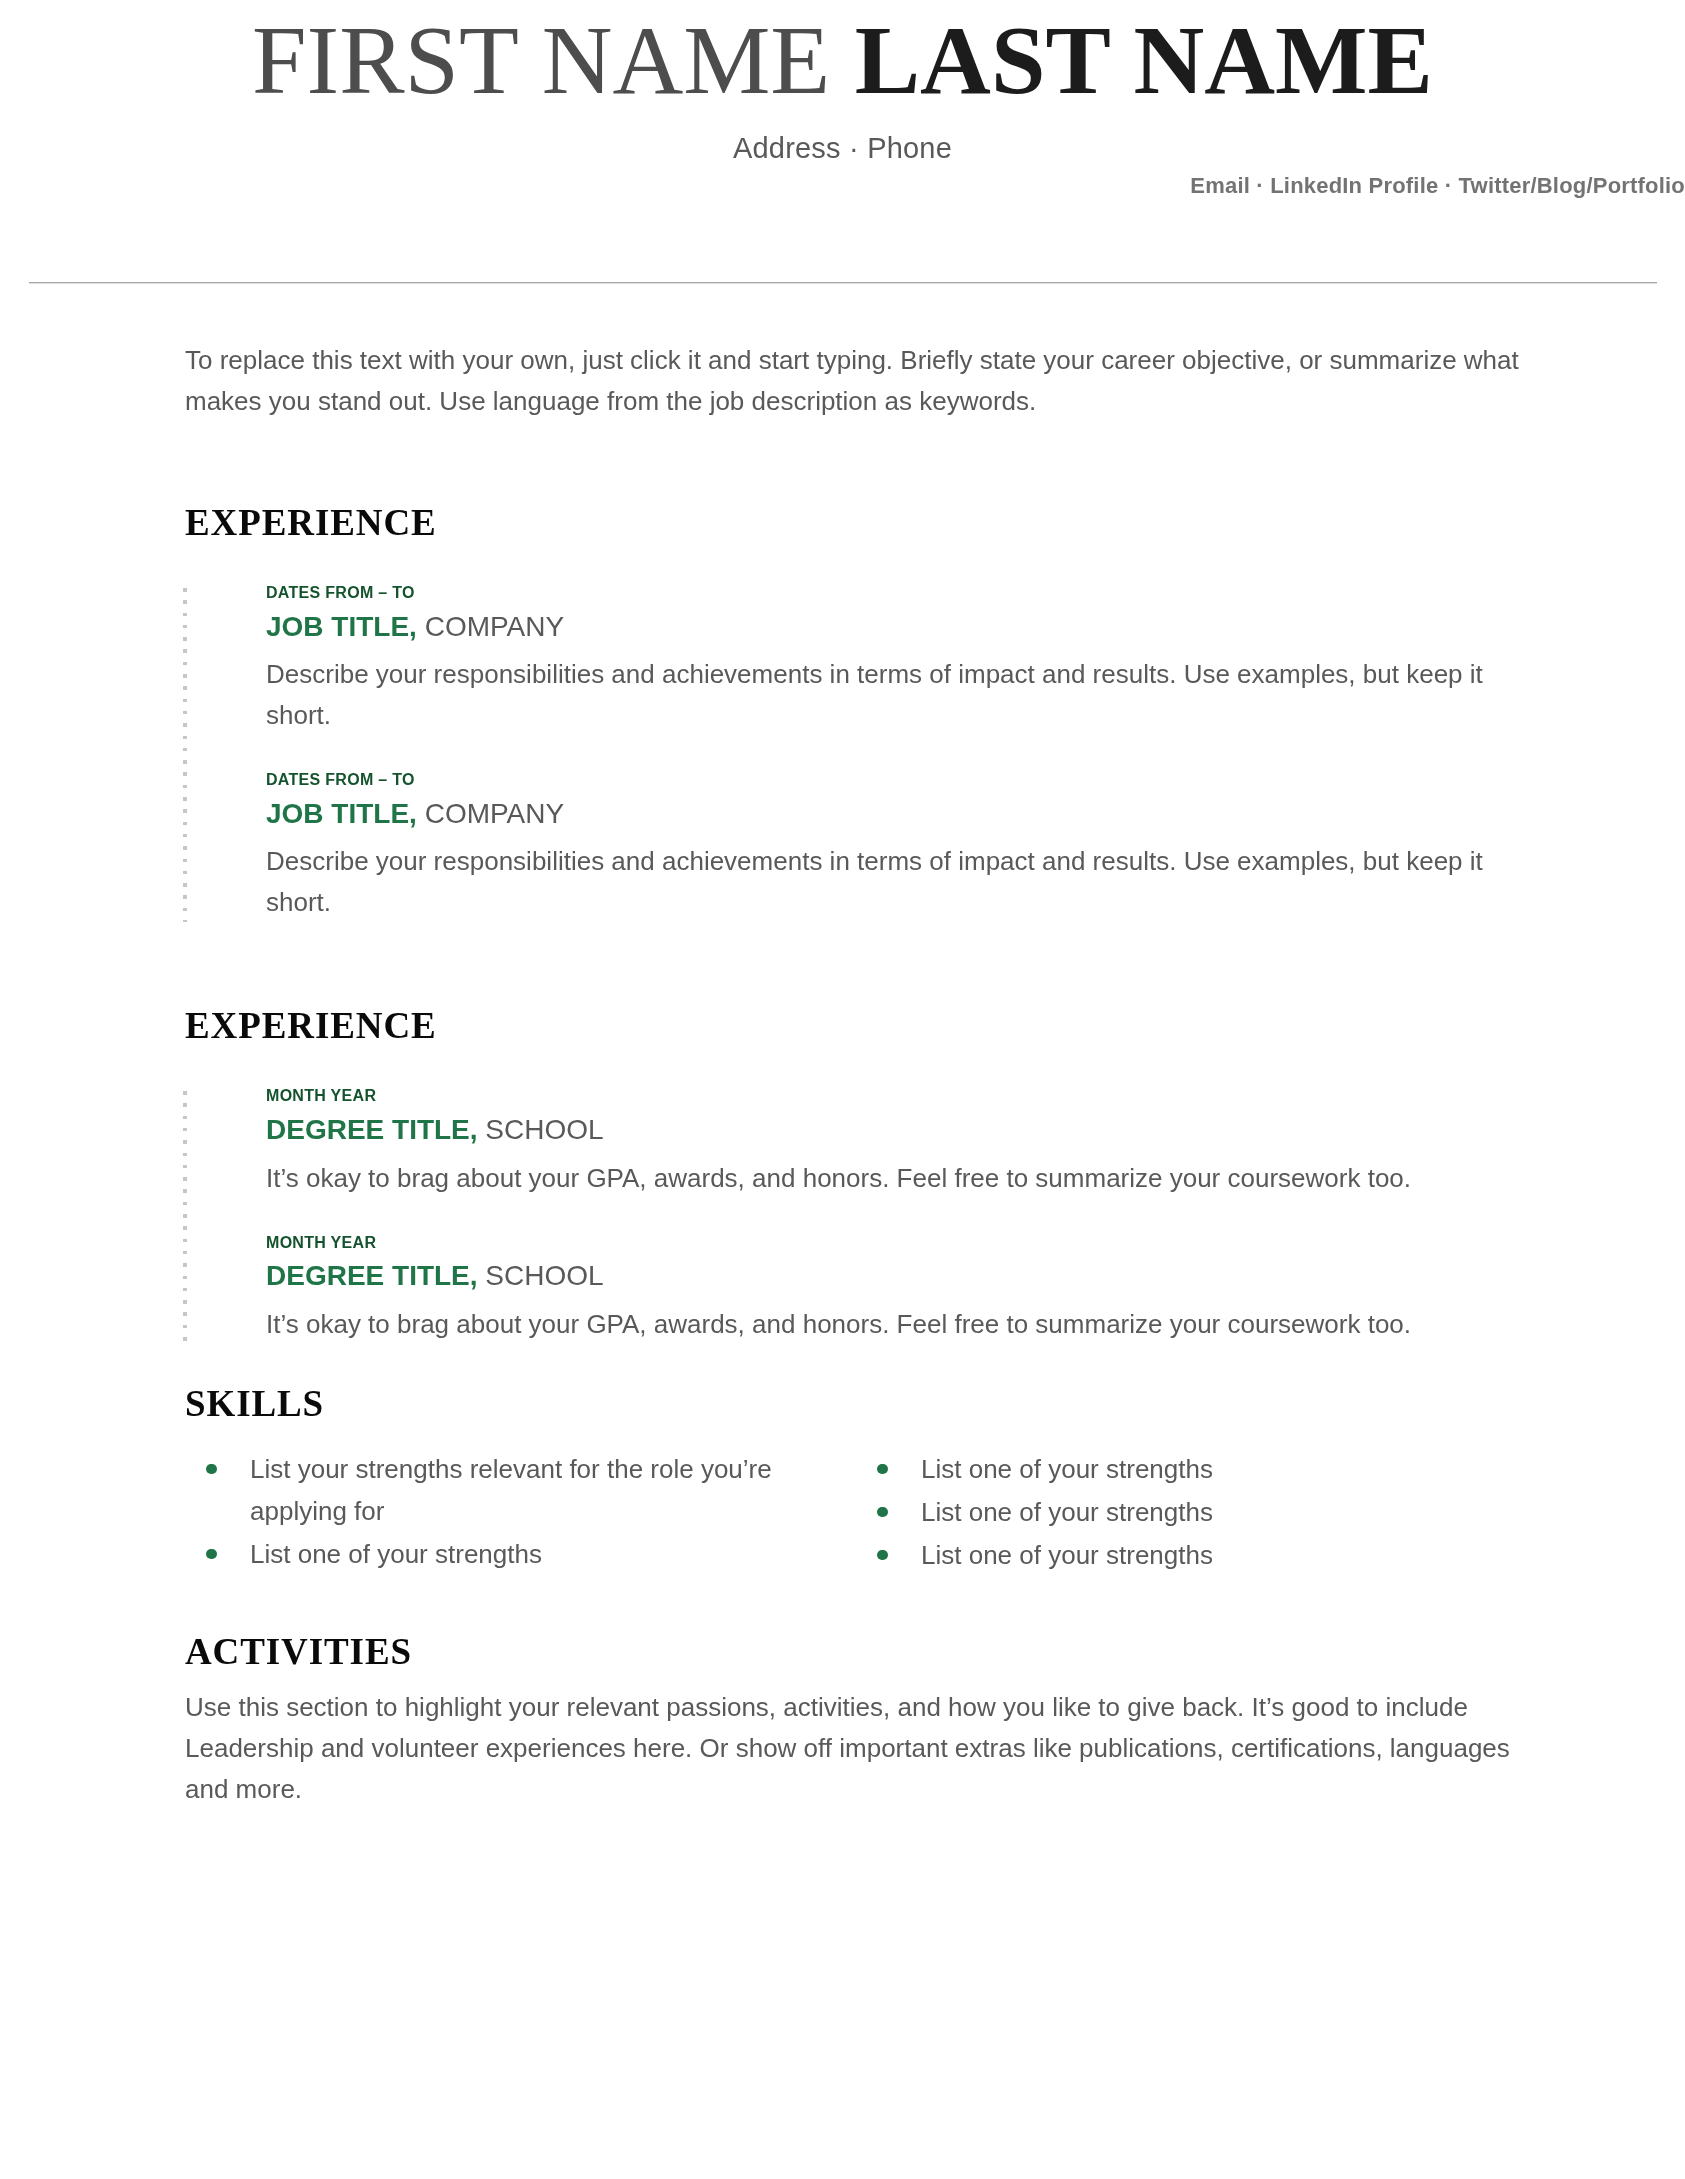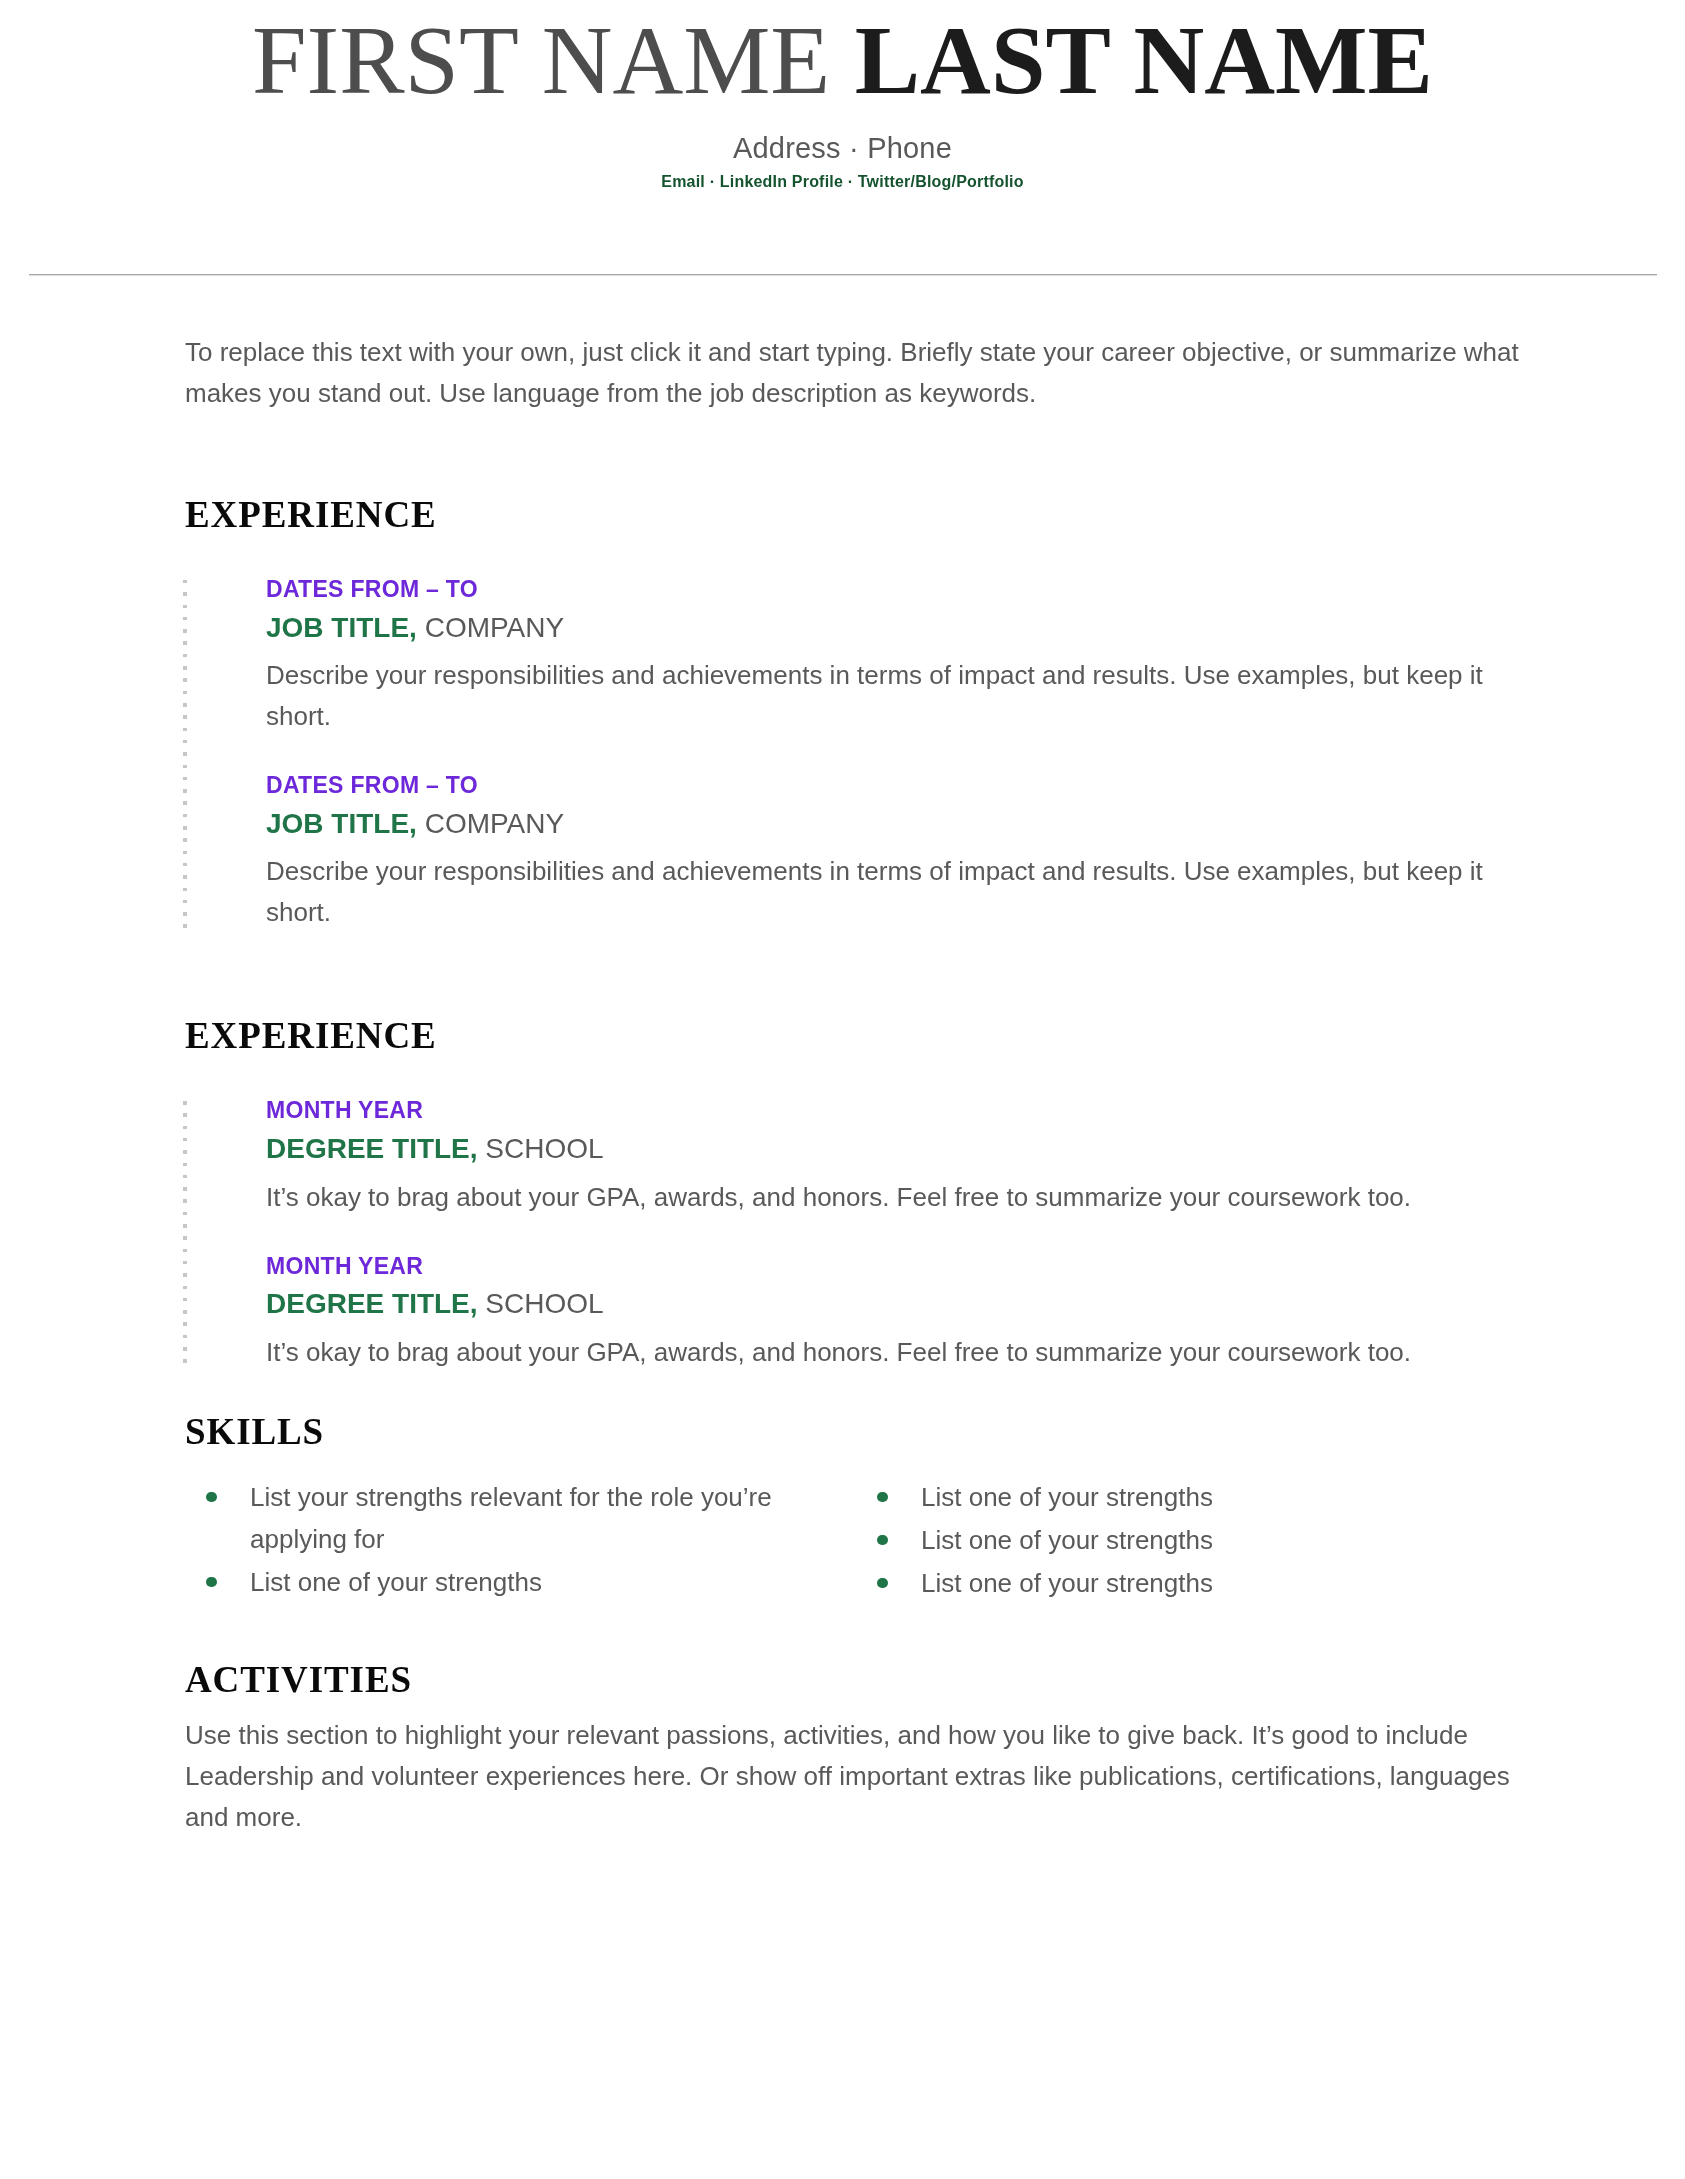--- a/index.html
+++ b/index.html
@@ -16,21 +16,21 @@
   .name {
     font-family:"Liberation Serif","DejaVu Serif",serif;
     font-size:98px; line-height:1.0; white-space:nowrap;
   }
   .name .first { color:#4d4d4d; font-weight:400; }
   .name .last  { color:#1c1c1c; font-weight:700; }
   .contact-line1 {
     margin-top:23px; font-size:29px; color:#595959; letter-spacing:0.2px;
   }
   .contact-line2 {
-    margin-top:8px; font-size:16px; font-weight:700; color:#14532d; letter-spacing:0.2px;
+    margin-top:8px; font-size:22px; font-weight:700; color:#737373; letter-spacing:0.2px;text-align:right;
   }
   .rule {
     height:2.6px; background:#a6a6a6; margin:83px 28px 0 29px;
     border-bottom:0.9px solid #e0e0e0;
   }
 
   
   .para {
     color:#595959; font-size:26px; line-height:41px;
   }
@@ -49,21 +49,21 @@
   
   .rail {
     position:relative; margin-left:183px; padding-left:83px; margin-top:40px;
   }
   .rail::before {
     content:""; position:absolute; left:0; top:3.5px; bottom:1.8px; width:3.5px;
     background:repeating-linear-gradient(to bottom,#c6c6c6 0 3.5px,transparent 3.5px 12.3px);
   }
   .entry + .entry { margin-top:35px; }
   .entry-dates {
-    font-size:23px; font-weight:700; color:#6d28d9; letter-spacing:0.3px;
+    font-size:16px; font-weight:700; color:#14532d; letter-spacing:0.3px;
   }
   .entry-titleline { margin-top:8.8px; font-size:28px; }
   .entry-title { color:#1f7547; font-weight:700; }
   .entry-org   { color:#595959; font-weight:400; }
   .entry-desc  { margin-top:11.4px; }
   .desc-exp { width:1246px; }
   .desc-edu { width:1167px; }
 
   
   .skills-columns { display:flex; padding-left:206px; margin-top:23px; }

